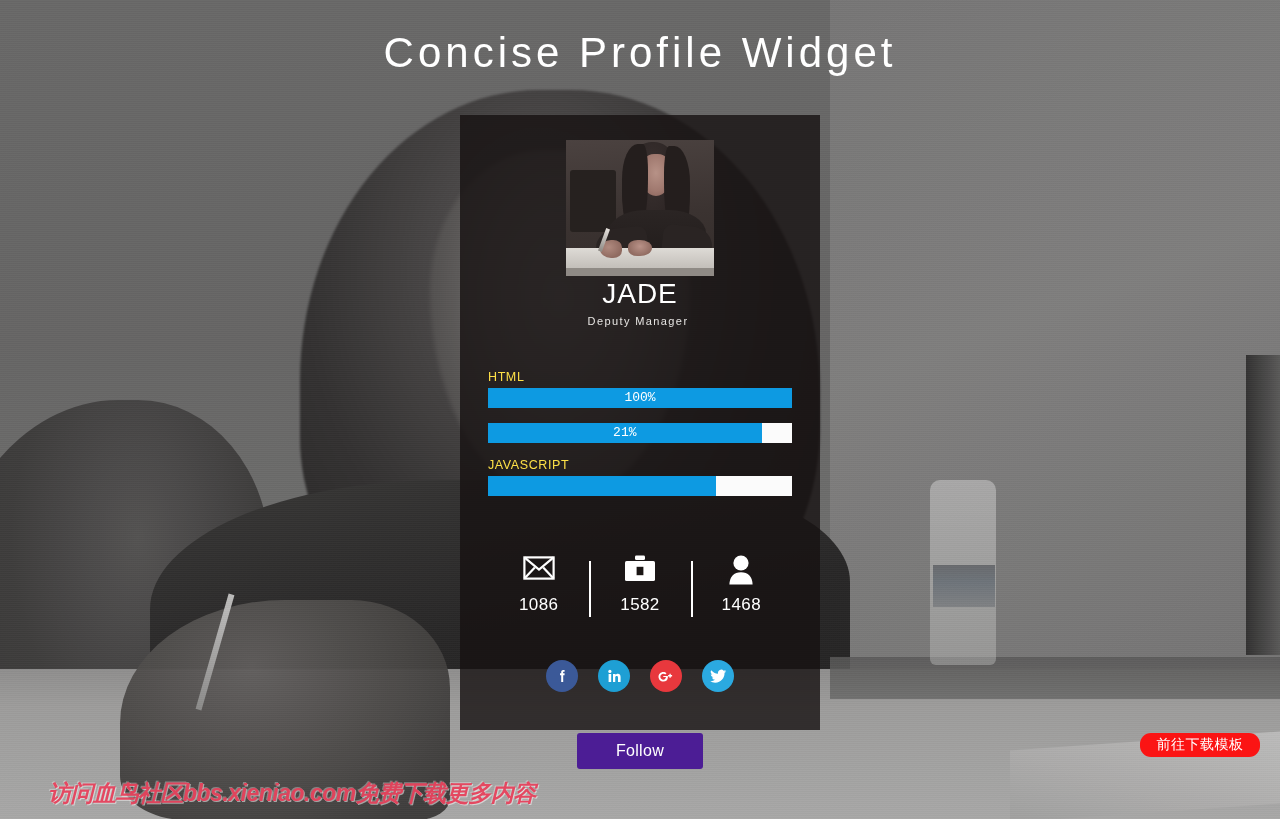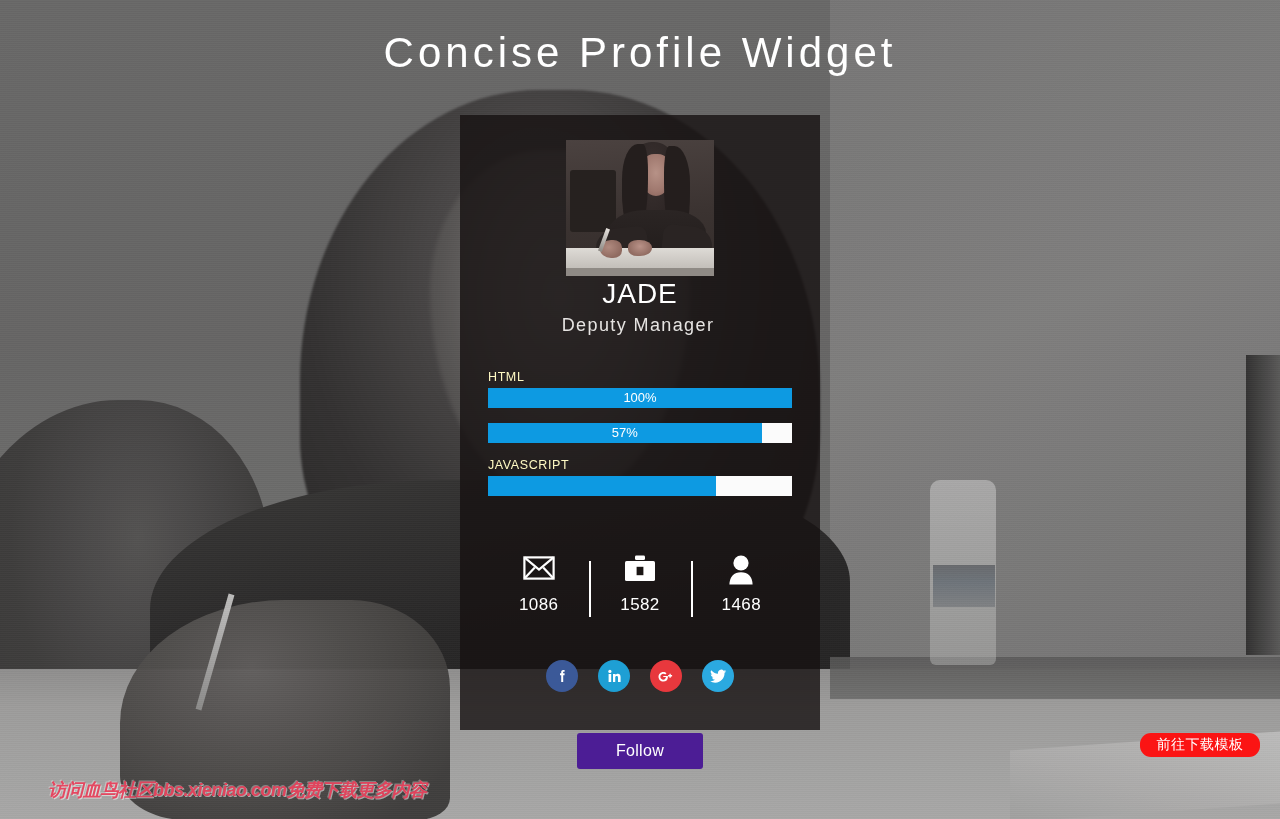--- a/index.html
+++ b/index.html
@@ -249,35 +249,35 @@
     color: #ffffff;
     font-size: 28px;
     font-weight: 400;
     letter-spacing: 1px;
   }
   .profile-role {
     position: absolute;
     left: 0; top: 200px; width: 356px;
     text-align: center;
     color: #e6e4e2;
-    font-size: 18px;
+    font-size: 11px;
     font-weight: 400;
     letter-spacing: 1.4px;
   }
 
   
   .skills {
     position: absolute;
     left: 28px; top: 255px;
     width: 304px;
   }
   .skill { margin-bottom: 15px; }
   .skill:last-child { margin-bottom: 10px; }
   .skill-label {
-    color: #fef9c3;
+    color: #fde047;
     font-size: 12.5px;
     letter-spacing: .6px;
     margin-bottom: 4px;
     text-transform: uppercase;
   }
   .skill-track {
     position: relative;
     width: 304px;
     height: 20px;
     background: #fbfbfb;
@@ -288,20 +288,21 @@
     left: 0; top: 0; height: 20px;
     background: #0d9ae2;
   }
   .skill-value {
     position: absolute;
     left: 0; top: 0; height: 20px;
     line-height: 20px;
     text-align: center;
     color: #ffffff;
     font-size: 13px;
+    font-family: Liberation Mono, monospace;
   }
 
   
   .stats {
     position: absolute;
     left: 28px; top: 440px;
     width: 304px;
     display: flex;
   }
   .stat {
@@ -365,21 +366,21 @@
     font-family: "Liberation Sans", sans-serif;
     font-size: 16px;
     letter-spacing: .3px;
     cursor: pointer;
   }
 
   
   .watermark {
     position: absolute;
     left: 48px; top: 778px;
-    font-size: 18px;
+    font-size: 23px;
     font-weight: 700;
     font-style: italic;
     color: #e8445e;
     letter-spacing: -0.5px;
     white-space: nowrap;
     text-shadow:
       1px 1px 0 rgba(255,255,255,.55),
       -1px -1px 0 rgba(255,255,255,.35);
     opacity: .95;
   }
@@ -450,21 +451,21 @@
         <div class="skill-label">HTML</div>
         <div class="skill-track">
           <div class="skill-fill" id="fill0" style="width: 100%; background: rgb(13, 154, 226);"></div>
           <div class="skill-value" id="val0" style="width: 100%;">100%</div>
         </div>
       </div>
 
       <div class="skill">
         <div class="skill-track">
           <div class="skill-fill" id="fill1" style="width: 90%; background: rgb(13, 154, 226);"></div>
-          <div class="skill-value" id="val1" style="width: 90%;">57%</div>
+          <div class="skill-value" id="val1" style="width: 90%;">21%</div>
         </div>
       </div>
 
       <div class="skill">
         <div class="skill-label">JAVASCRIPT</div>
         <div class="skill-track">
           <div class="skill-fill" id="fill2" style="width: 75%; background: rgb(13, 154, 226);"></div>
         </div>
       </div>
 

